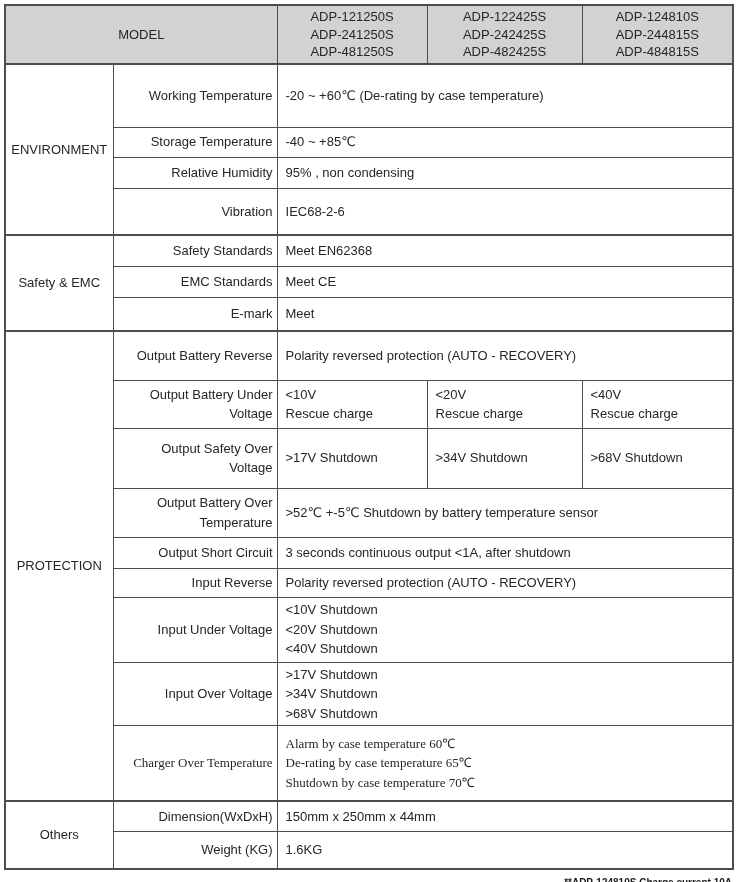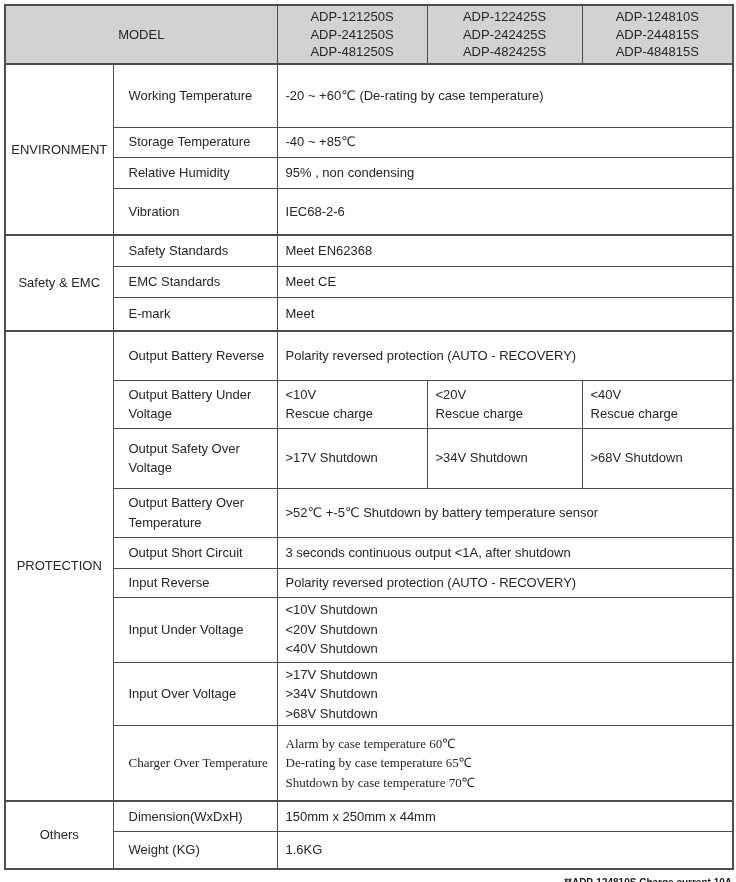--- a/index.html
+++ b/index.html
@@ -38,21 +38,21 @@
     margin-top:27px;
   }
   tr.sb > td{border-top:2px solid var(--line);}
   td.hdr{
     background:var(--header-bg);
     text-align:center;
     line-height:1.38;
     font-size:13px;
   }
   td.sec-label{text-align:center;}
-  td.param{padding:2px 4px 2px 15px;}
+  td.param{padding:2px 4px 2px 15px;text-align:right;}
   td.value{padding:2px 4px 2px 8px;}
   
   tr.r-header{height:59px;}
   tr.r-wt{height:63px;}
   tr.r-st{height:30px;}
   tr.r-rh{height:31px;}
   tr.r-vib{height:47px;}
   tr.r-ss{height:31px;}
   tr.r-emc{height:31px;}
   tr.r-em{height:34px;}

